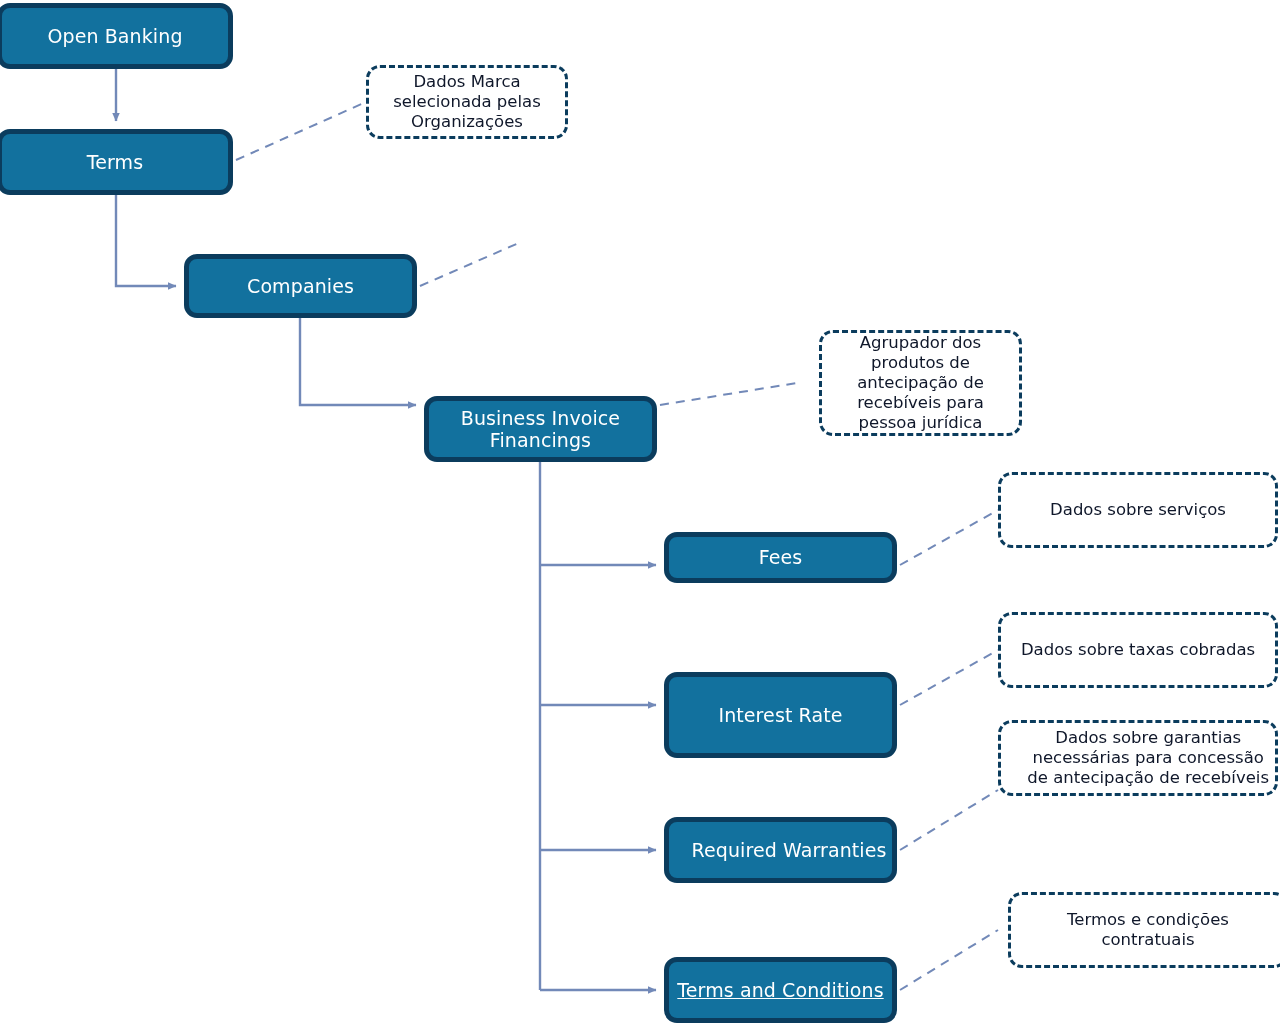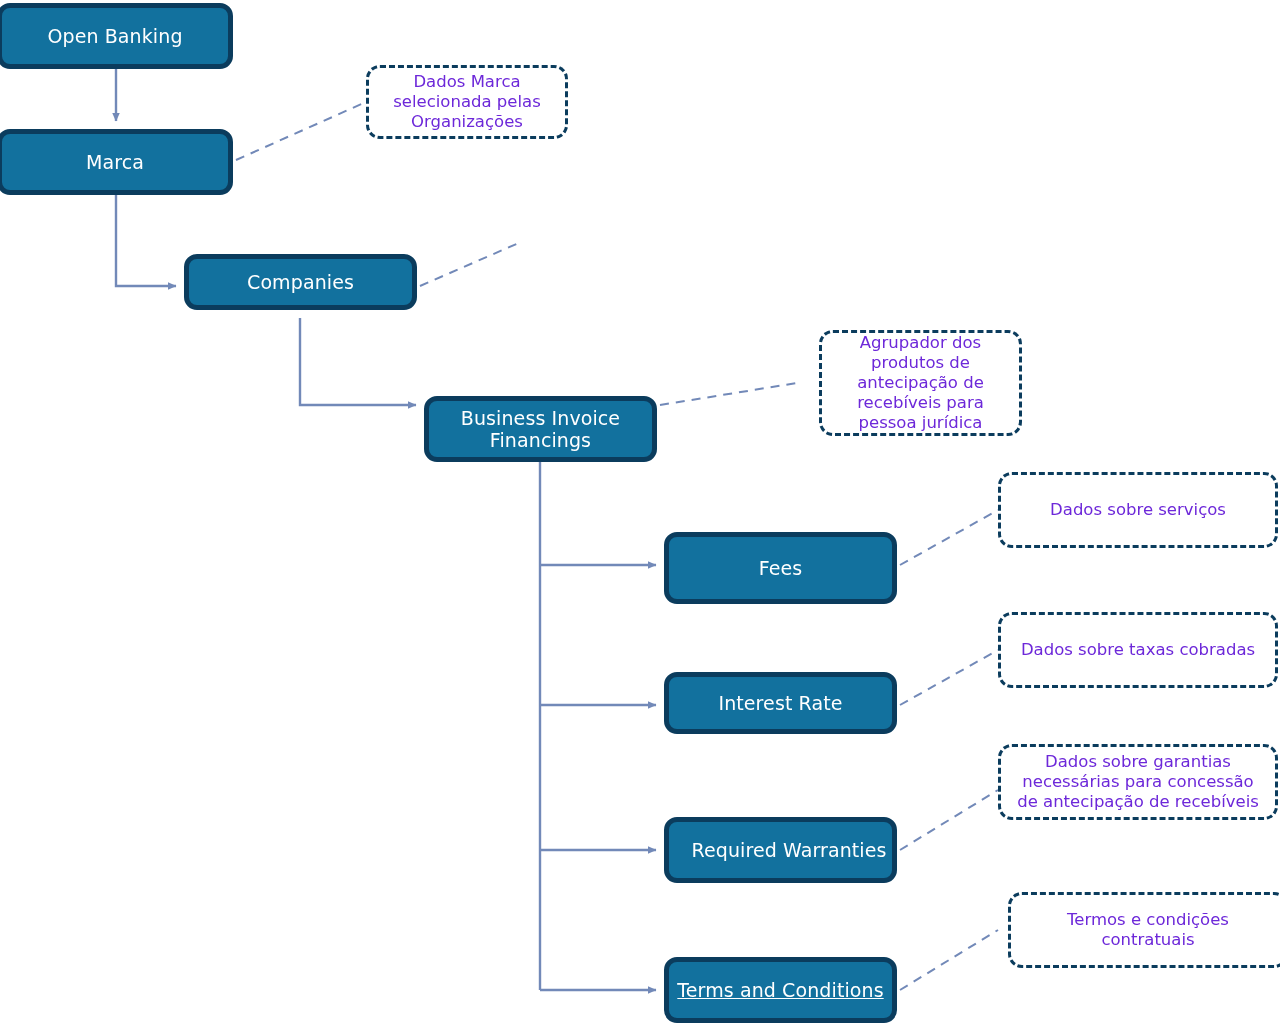--- a/index.html
+++ b/index.html
@@ -44,21 +44,21 @@
     font-family: "DejaVu Sans", sans-serif;
     white-space: pre-line;
   }
   .node.two-line { font-size: 19px; margin-top: 24px; }
   .callout {
     position: absolute;
     box-sizing: border-box;
     background: #ffffff;
     border: 3px dashed #0b3c5d;
     border-radius: 14px;
-    color: #6d28d9;
+    color: #0f172a;
     display: flex;
     align-items: center;
     justify-content: center;
     text-align: center;
     font-size: 16.5px;
     line-height: 1.22;
     font-family: "DejaVu Sans", sans-serif;
     white-space: pre-line;
     padding: 2px 6px;
   }
@@ -124,37 +124,37 @@
     <g>
       <line x1="900" y1="990" x2="998" y2="930" stroke="#7289B8" stroke-width="2" stroke-dasharray="9 7"></line>
     </g>
   </svg>
 
   <div class="node" style="left:-3px; top:3px; width:236px; height:66px;">
     <span>Open Banking</span>
   </div>
 
   <div class="node" style="left:-3px; top:129px; width:236px; height:66px;">
-    <span>Marca</span>
+    <span>Terms</span>
   </div>
 
-  <div class="node" style="left:184px; top:254px; width:233px; height:56px;">
+  <div class="node" style="left:184px; top:254px; width:233px; height:64px;">
     <span>Companies</span>
   </div>
 
   <div class="node two-line" style="left:424px; top:372px; width:233px; height:66px;">
     <span>Business Invoice
 Financings</span>
   </div>
 
-  <div class="node" style="left:664px; top:532px; width:233px; height:72px;">
+  <div class="node" style="left:664px; top:532px; width:233px; height:51px;">
     <span>Fees</span>
   </div>
 
-  <div class="node" style="left:664px; top:672px; width:233px; height:62px;">
+  <div class="node" style="left:664px; top:672px; width:233px; height:86px;">
     <span>Interest Rate</span>
   </div>
 
   <div class="node" style="left:664px; top:817px; width:233px; height:66px;padding-left:17px;">
     <span>Required Warranties</span>
   </div>
 
   <div class="node" style="left:664px; top:957px; width:233px; height:66px;text-decoration:underline;">
     <span>Terms and Conditions</span>
   </div>
@@ -175,21 +175,21 @@
   </div>
 
   <div class="callout" style="left:998px; top:472px; width:280px; height:76px;">
     <span>Dados sobre serviços</span>
   </div>
 
   <div class="callout" style="left:998px; top:612px; width:280px; height:76px;">
     <span>Dados sobre taxas cobradas</span>
   </div>
 
-  <div class="callout" style="left:998px; top:744px; width:280px; height:76px;">
+  <div class="callout" style="left:998px; top:720px; width:280px; height:76px;justify-content:flex-end;">
     <span>Dados sobre garantias
 necessárias para concessão
 de antecipação de recebíveis</span>
   </div>
 
   <div class="callout" style="left:998px; top:892px; width:280px; height:76px;margin-left:10px;">
     <span>Termos e condições
 contratuais</span>
   </div>
 

